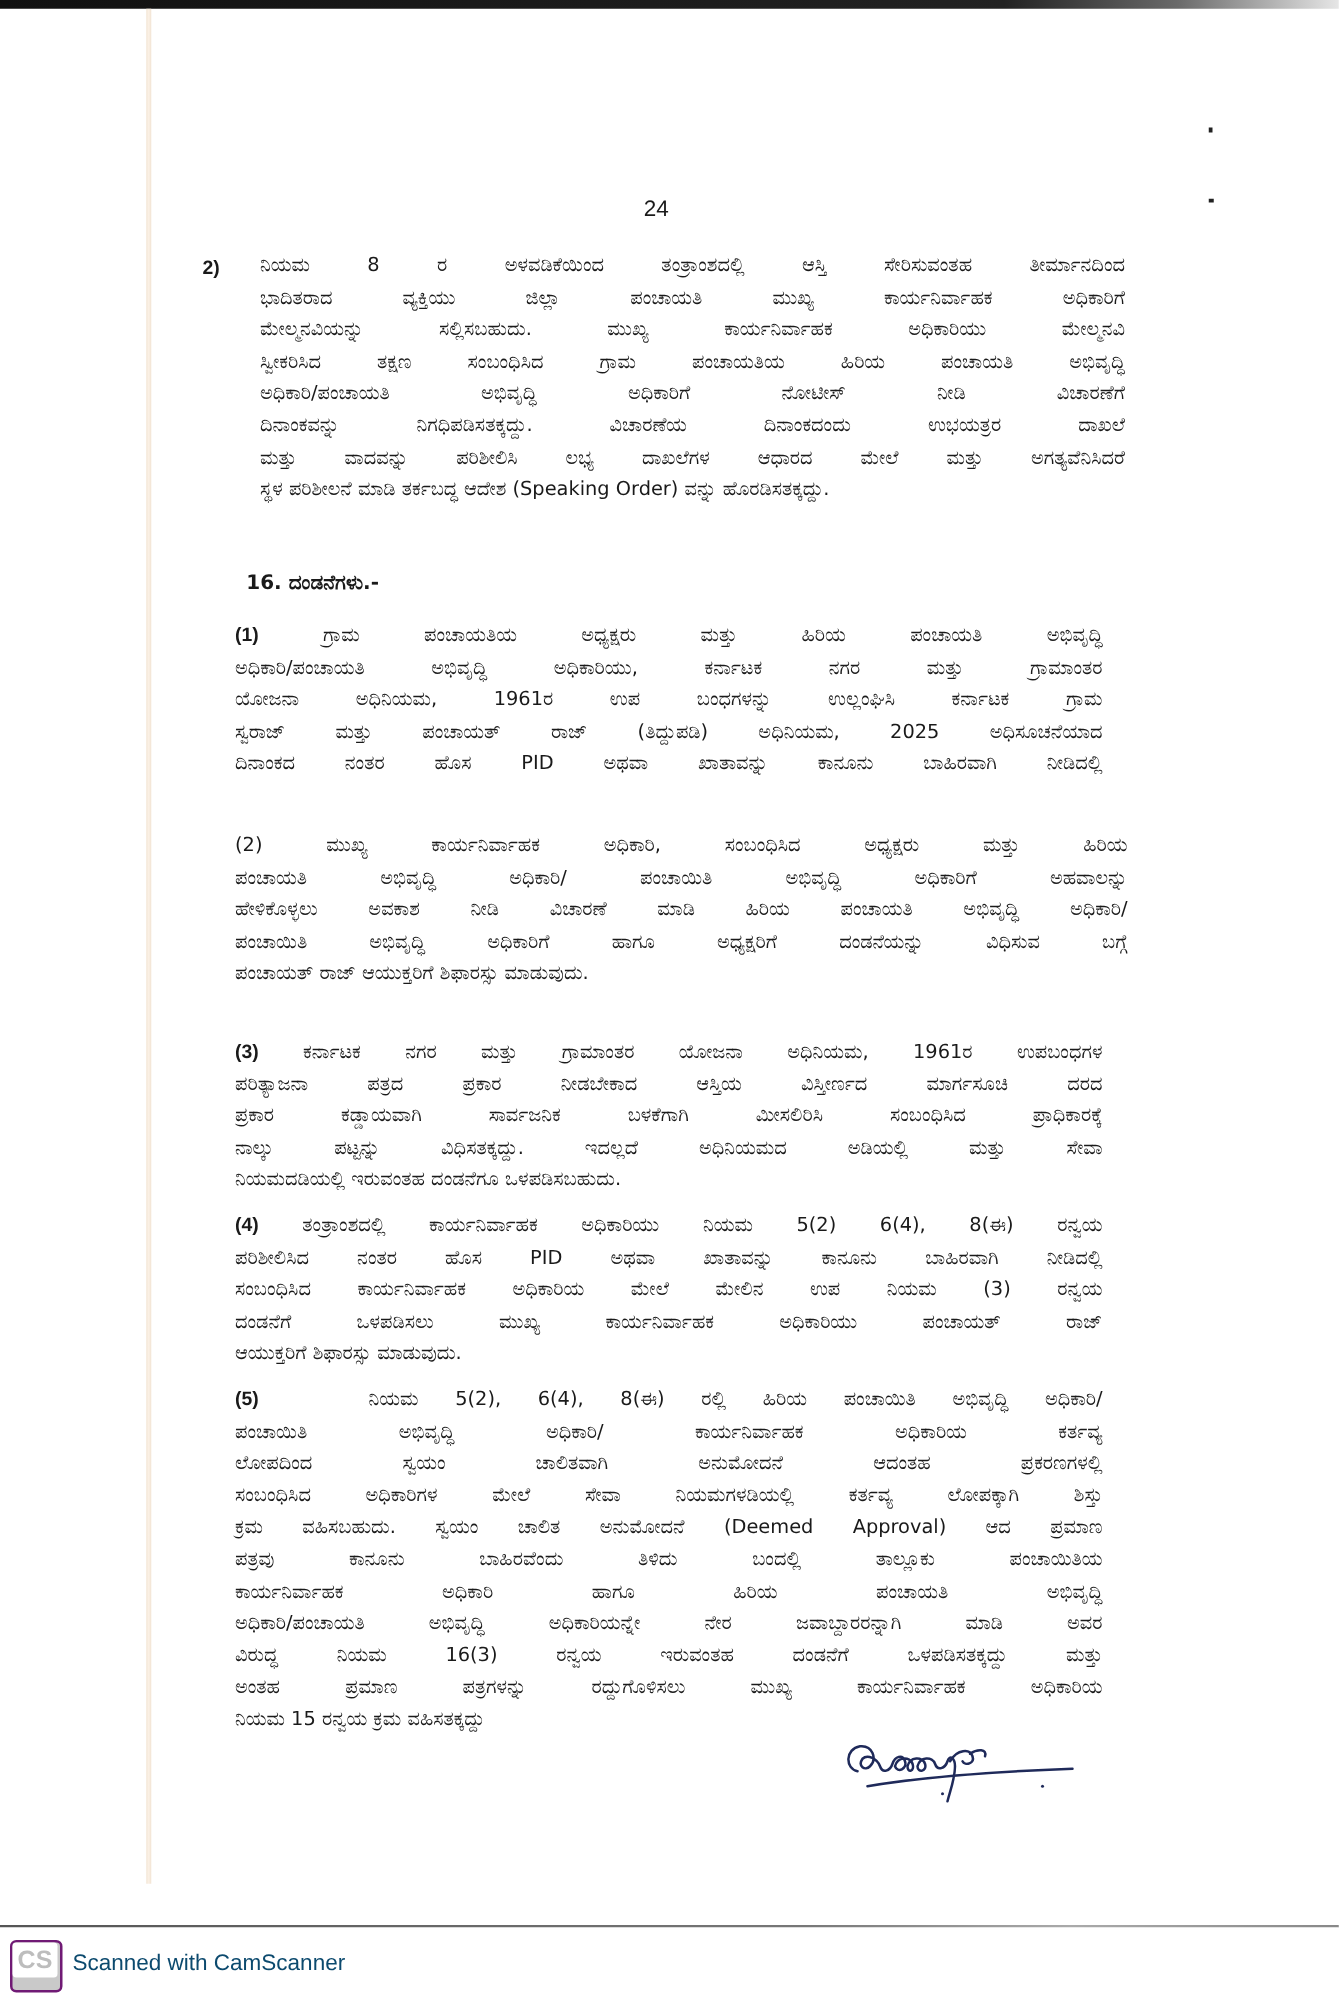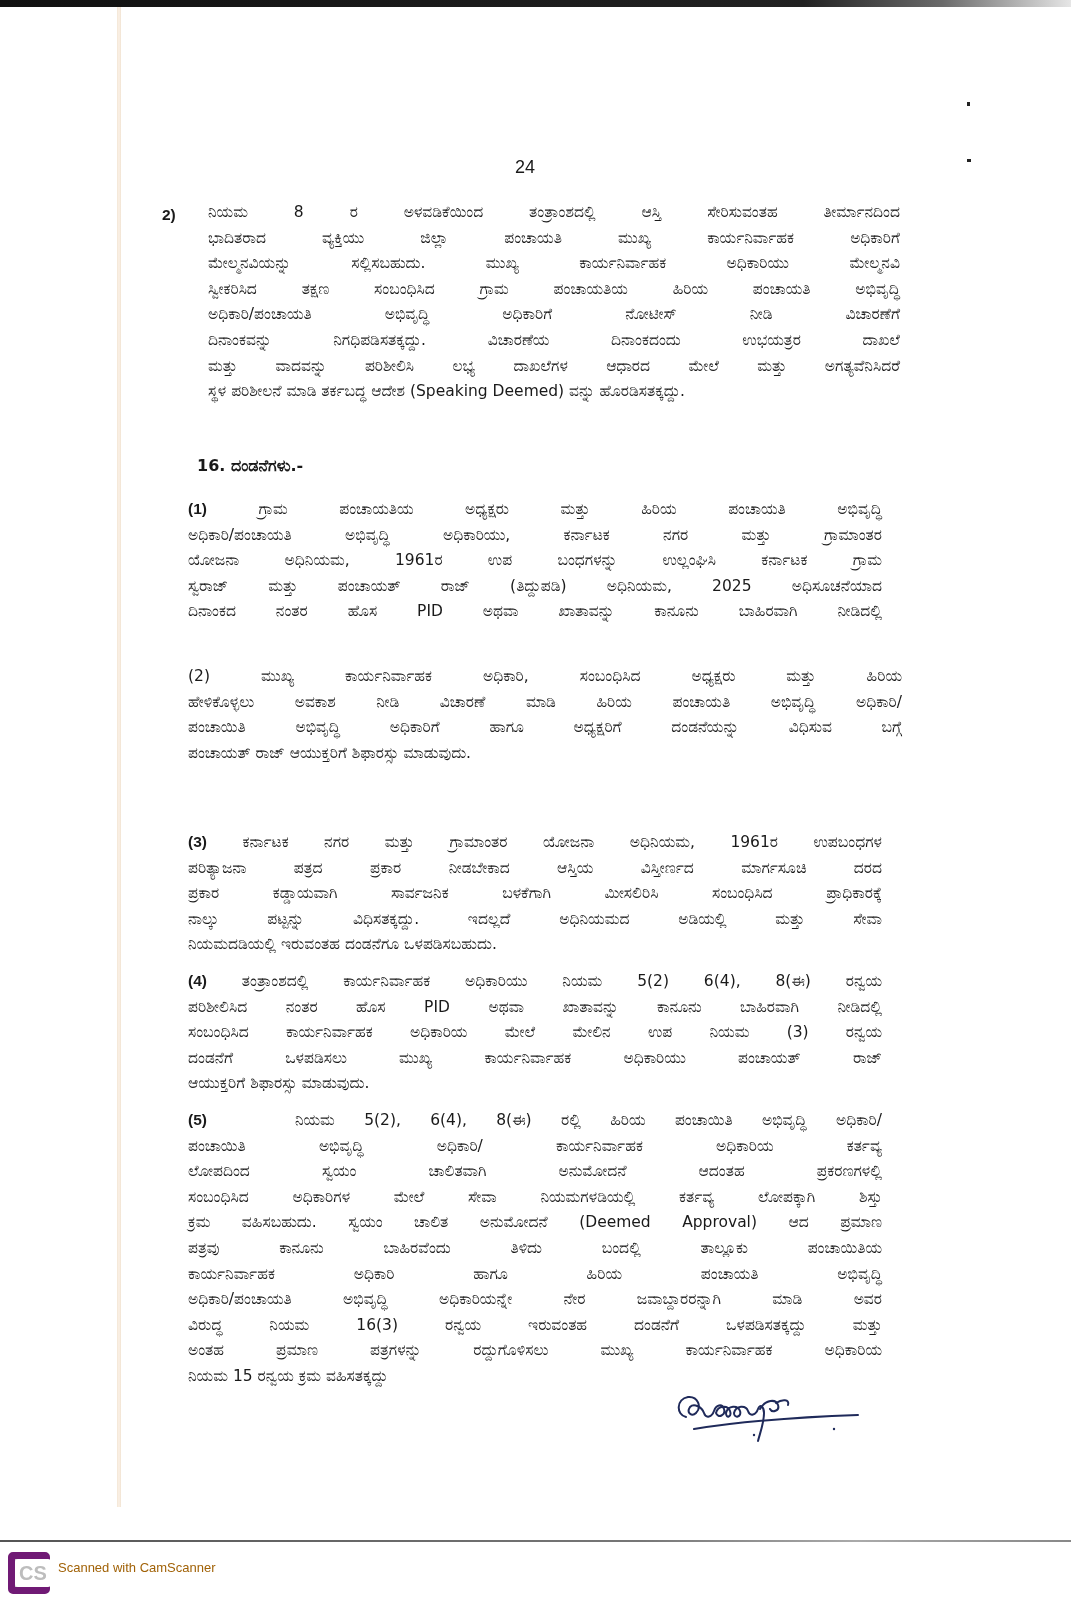--- a/index.html
+++ b/index.html
@@ -100,41 +100,41 @@
       width: 1071px; height: 58px;
       background: #ffffff;
     }
     .cs-badge {
       position: absolute;
       left: 8px; top: 10px;
       width: 42px; height: 42px;
       border-radius: 5px;
       background: #c9c9c9;
       box-sizing: border-box;
-      border: 7px solid #701a75;
+      border: 2px solid #701a75;
     }
     .cs-badge-inner {
       position: absolute;
       left: 0; top: 0;
       width: 36px; height: 28px;
       background: #ffffff;
       border-radius: 3px;
       color: #bdbdbd;
       font-family: "Liberation Sans", sans-serif;
       font-weight: bold;
       font-size: 20px;
       line-height: 28px;
       text-align: center;
     }
     .cs-text {
       position: absolute;
       left: 58px; top: 18px;
       font-family: "Liberation Sans", sans-serif;
-      font-size: 13px;
-      color: #a16207;
+      font-size: 18px;
+      color: #0c4a6e;
     }
   </style>
 </head>
 <body>
 
 <div class="top-edge"></div>
 <div class="fold-line"></div>
 <div class="dot d1"></div>
 <div class="dot d2"></div>
 
@@ -142,35 +142,36 @@
 
 <div class="p2-num">2)</div>
 <div class="para p2">
   <span class="line">ನಿಯಮ 8 ರ ಅಳವಡಿಕೆಯಿಂದ ತಂತ್ರಾಂಶದಲ್ಲಿ ಆಸ್ತಿ ಸೇರಿಸುವಂತಹ ತೀರ್ಮಾನದಿಂದ</span>
   <span class="line">ಭಾದಿತರಾದ ವ್ಯಕ್ತಿಯು ಜಿಲ್ಲಾ ಪಂಚಾಯತಿ ಮುಖ್ಯ ಕಾರ್ಯನಿರ್ವಾಹಕ ಅಧಿಕಾರಿಗೆ</span>
   <span class="line">ಮೇಲ್ಮನವಿಯನ್ನು ಸಲ್ಲಿಸಬಹುದು. ಮುಖ್ಯ ಕಾರ್ಯನಿರ್ವಾಹಕ ಅಧಿಕಾರಿಯು ಮೇಲ್ಮನವಿ</span>
   <span class="line">ಸ್ವೀಕರಿಸಿದ ತಕ್ಷಣ ಸಂಬಂಧಿಸಿದ ಗ್ರಾಮ ಪಂಚಾಯತಿಯ ಹಿರಿಯ ಪಂಚಾಯತಿ ಅಭಿವೃದ್ಧಿ</span>
   <span class="line">ಅಧಿಕಾರಿ/ಪಂಚಾಯತಿ ಅಭಿವೃದ್ಧಿ ಅಧಿಕಾರಿಗೆ ನೋಟೀಸ್ ನೀಡಿ ವಿಚಾರಣೆಗೆ</span>
   <span class="line">ದಿನಾಂಕವನ್ನು ನಿಗಧಿಪಡಿಸತಕ್ಕದ್ದು. ವಿಚಾರಣೆಯ ದಿನಾಂಕದಂದು ಉಭಯತ್ರರ ದಾಖಲೆ</span>
   <span class="line">ಮತ್ತು ವಾದವನ್ನು ಪರಿಶೀಲಿಸಿ ಲಭ್ಯ ದಾಖಲೆಗಳ ಆಧಾರದ ಮೇಲೆ ಮತ್ತು ಅಗತ್ಯವೆನಿಸಿದರೆ</span>
-  <span class="line last">ಸ್ಥಳ ಪರಿಶೀಲನೆ ಮಾಡಿ ತರ್ಕಬದ್ಧ ಆದೇಶ (Speaking Deemed) ವನ್ನು ಹೊರಡಿಸತಕ್ಕದ್ದು.</span>
+  <span class="line last">ಸ್ಥಳ ಪರಿಶೀಲನೆ ಮಾಡಿ ತರ್ಕಬದ್ಧ ಆದೇಶ (Speaking Order) ವನ್ನು ಹೊರಡಿಸತಕ್ಕದ್ದು.</span>
 </div>
 
 <div class="section-heading">16. ದಂಡನೆಗಳು.-</div>
 
 <div class="para s1">
   <span class="line"><span class="num">(1)</span> <span>ಗ್ರಾಮ ಪಂಚಾಯತಿಯ ಅಧ್ಯಕ್ಷರು ಮತ್ತು ಹಿರಿಯ ಪಂಚಾಯತಿ ಅಭಿವೃದ್ಧಿ</span></span>
   <span class="line">ಅಧಿಕಾರಿ/ಪಂಚಾಯತಿ ಅಭಿವೃದ್ಧಿ ಅಧಿಕಾರಿಯು, ಕರ್ನಾಟಕ ನಗರ ಮತ್ತು ಗ್ರಾಮಾಂತರ</span>
   <span class="line">ಯೋಜನಾ ಅಧಿನಿಯಮ, 1961ರ ಉಪ ಬಂಧಗಳನ್ನು ಉಲ್ಲಂಘಿಸಿ ಕರ್ನಾಟಕ ಗ್ರಾಮ</span>
   <span class="line">ಸ್ವರಾಜ್ ಮತ್ತು ಪಂಚಾಯತ್ ರಾಜ್ (ತಿದ್ದುಪಡಿ) ಅಧಿನಿಯಮ, 2025 ಅಧಿಸೂಚನೆಯಾದ</span>
   <span class="line">ದಿನಾಂಕದ ನಂತರ ಹೊಸ PID ಅಥವಾ ಖಾತಾವನ್ನು ಕಾನೂನು ಬಾಹಿರವಾಗಿ ನೀಡಿದಲ್ಲಿ</span>
 </div>
 
 <div class="para s2">
   <span class="line"><span>(2)</span> <span>ಮುಖ್ಯ ಕಾರ್ಯನಿರ್ವಾಹಕ ಅಧಿಕಾರಿ, ಸಂಬಂಧಿಸಿದ ಅಧ್ಯಕ್ಷರು ಮತ್ತು ಹಿರಿಯ</span></span>
+  <span class="line">ಪಂಚಾಯತಿ ಅಭಿವೃದ್ಧಿ ಅಧಿಕಾರಿ/ ಪಂಚಾಯಿತಿ ಅಭಿವೃದ್ಧಿ ಅಧಿಕಾರಿಗೆ ಅಹವಾಲನ್ನು</span>
   <span class="line">ಹೇಳಿಕೊಳ್ಳಲು ಅವಕಾಶ ನೀಡಿ ವಿಚಾರಣೆ ಮಾಡಿ ಹಿರಿಯ ಪಂಚಾಯತಿ ಅಭಿವೃದ್ಧಿ ಅಧಿಕಾರಿ/</span>
   <span class="line">ಪಂಚಾಯಿತಿ ಅಭಿವೃದ್ಧಿ ಅಧಿಕಾರಿಗೆ ಹಾಗೂ ಅಧ್ಯಕ್ಷರಿಗೆ ದಂಡನೆಯನ್ನು ವಿಧಿಸುವ ಬಗ್ಗೆ</span>
   <span class="line last">ಪಂಚಾಯತ್ ರಾಜ್ ಆಯುಕ್ತರಿಗೆ ಶಿಫಾರಸ್ಸು ಮಾಡುವುದು.</span>
 </div>
 
 <div class="para s3">
   <span class="line"><span class="num">(3)</span> <span>ಕರ್ನಾಟಕ ನಗರ ಮತ್ತು ಗ್ರಾಮಾಂತರ ಯೋಜನಾ ಅಧಿನಿಯಮ, 1961ರ ಉಪಬಂಧಗಳ</span></span>
   <span class="line">ಪರಿತ್ಯಾಜನಾ ಪತ್ರದ ಪ್ರಕಾರ ನೀಡಬೇಕಾದ ಆಸ್ತಿಯ ವಿಸ್ತೀರ್ಣದ ಮಾರ್ಗಸೂಚಿ ದರದ</span>
   <span class="line">ಪ್ರಕಾರ ಕಡ್ಡಾಯವಾಗಿ ಸಾರ್ವಜನಿಕ ಬಳಕೆಗಾಗಿ ಮೀಸಲಿರಿಸಿ ಸಂಬಂಧಿಸಿದ ಪ್ರಾಧಿಕಾರಕ್ಕೆ</span>
   <span class="line">ನಾಲ್ಕು ಪಟ್ಟನ್ನು ವಿಧಿಸತಕ್ಕದ್ದು. ಇದಲ್ಲದೆ ಅಧಿನಿಯಮದ ಅಡಿಯಲ್ಲಿ ಮತ್ತು ಸೇವಾ</span>

